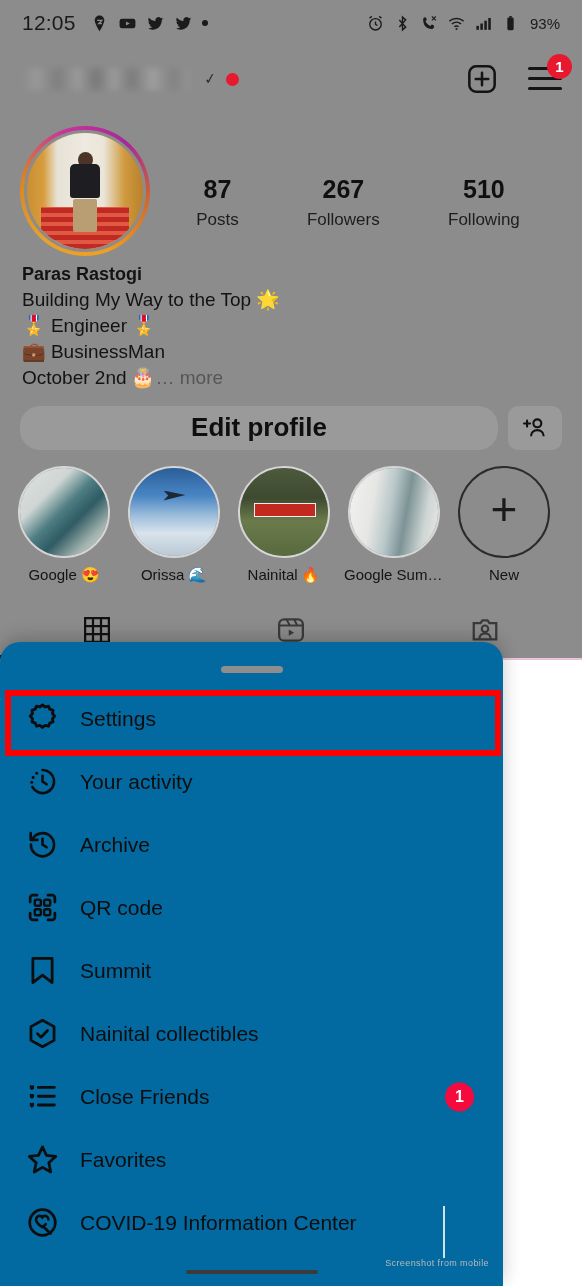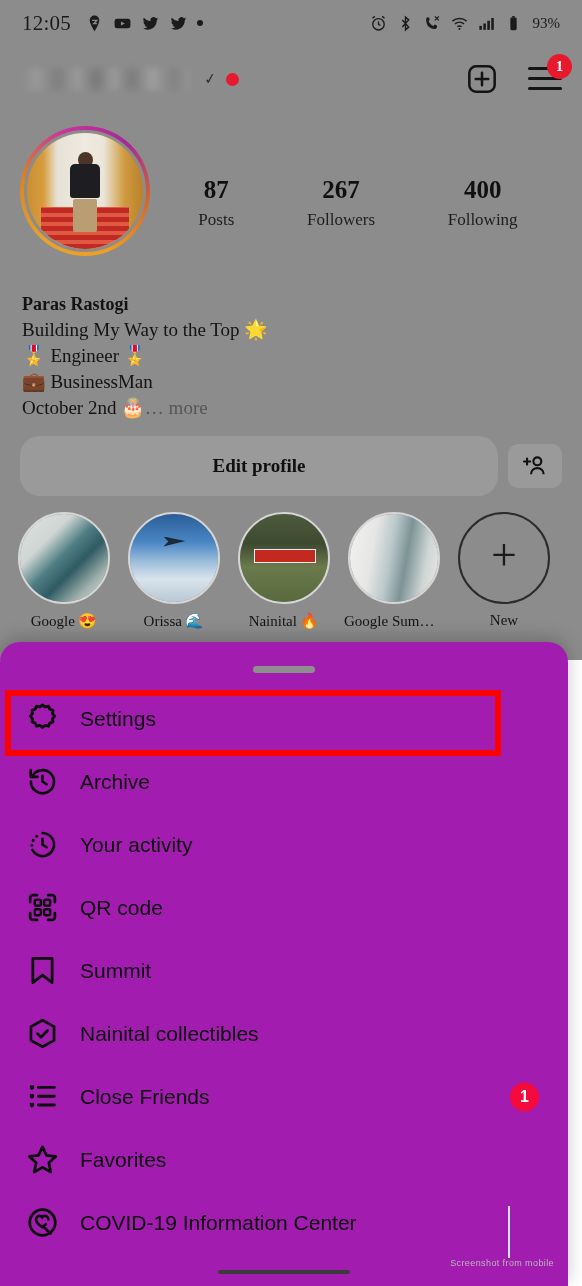--- a/index.html
+++ b/index.html
@@ -14,21 +14,20 @@
     width: 582px; height: 1286px;
     overflow: hidden;
   }
 
   
   .profile-layer {
     position: absolute; left: 0; top: 0;
     width: 582px; height: 660px;
     background: #8c8c8c;
     overflow: hidden;
-    font-family: Liberation Serif, serif;
   }
 
   
   .statusbar {
     height: 46px;
     display: flex; align-items: center;
     padding: 0 22px;
     color: #1b1b1b;
   }
   .sb-time { font-size: 21px; font-weight: 400; letter-spacing: .2px; }
@@ -95,31 +94,31 @@
   .av-person-legs { position: absolute; left: 50%; top: 57%; width: 24px; height: 33px;
     margin-left: -12px; background: #b99d73; border-radius: 2px; }
 
   .stat-group { flex: 1; display: flex; justify-content: space-around; padding: 24px 8px 0 12px; }
   .stat { text-align: center; }
   .stat-num { font-size: 25px; font-weight: 700; color: #101010; line-height: 1.1; }
   .stat-label { font-size: 17px; color: #1d1d1d; margin-top: 6px; }
 
   
   .bio { padding: 6px 22px 0 22px; color: #131313; }
-  .bio-name { font-size: 18px; font-weight: 700; line-height: 1.38; margin-top: 30px; }
+  .bio-name { font-size: 18px; font-weight: 700; line-height: 1.38; }
   .bio-line { font-size: 19px; line-height: 1.38; }
   .bio-more { color: #565656; }
 
   
   .btn-row { display: flex; align-items: center; gap: 10px; padding: 14px 20px 0 20px; }
   .edit-btn {
-    flex: 1; height: 60px; border-radius: 20px;
+    flex: 1; height: 44px; border-radius: 20px;
     background: rgba(255,255,255,.13);
     display: flex; align-items: center; justify-content: center;
-    font-size: 19px; font-weight: 700; color: #0f0f0f;
+    font-size: 26px; font-weight: 700; color: #0f0f0f;
   }
   .adduser-btn {
     width: 54px; height: 44px; border-radius: 10px;
     background: rgba(255,255,255,.13);
     display: flex; align-items: center; justify-content: center;
   }
 
   
   .highlights { display: flex; padding: 16px 14px 0 14px; gap: 10px; }
   .hl { width: 100px; text-align: center; }
@@ -156,22 +155,22 @@
   .grid-strip { display: flex; height: 40px; }
   .grid-cell { flex: 1; margin-right: 3px; }
   .grid-cell:last-child { margin-right: 0; }
   .gc-1 { background: linear-gradient(180deg,#3d5a1e 0%,#60802c 45%,#8aa83c 100%); }
   .gc-2 { background: linear-gradient(180deg,#123a5e 0%,#1d5c86 40%,#4f86a8 70%,#cbb36a 100%); }
   .gc-3 { background: linear-gradient(180deg,#efc9dd 0%,#d95fa3 45%,#c63e8f 100%); }
 
   
   .sheet {
     position: absolute; left: 0; bottom: 0;
-    width: 568px; height: 644px;
-    background: #a21caf;
+    width: 503px; height: 644px;
+    background: #0369a1;
     border-radius: 20px 20px 0 0;
     box-shadow: 0 -4px 18px rgba(0,0,0,.22);
     margin-top: 36px;
   }
   .sheet-handle {
     width: 62px; height: 7px; border-radius: 4px;
     background: #8e8e8e;
     margin: 24px auto 0 auto;
   }
   .menu { padding-top: 14px; }
@@ -300,21 +299,21 @@
       <div class="stat-group">
         <div class="stat">
           <div class="stat-num">87</div>
           <div class="stat-label">Posts</div>
         </div>
         <div class="stat">
           <div class="stat-num">267</div>
           <div class="stat-label">Followers</div>
         </div>
         <div class="stat">
-          <div class="stat-num">400</div>
+          <div class="stat-num">510</div>
           <div class="stat-label">Following</div>
         </div>
       </div>
     </div>
 
     <div class="bio">
       <div class="bio-name">Paras Rastogi</div>
       <div class="bio-line">Building My Way to the Top 🌟</div>
       <div class="bio-line">🎖️ Engineer 🎖️</div>
       <div class="bio-line">💼 BusinessMan</div>
@@ -405,44 +404,44 @@
           <svg width="33" height="33" viewBox="0 0 24 24">
             <path d="M12 2.2 14 3.6l2.3-.6 1 2.2 2.3.9-.3 2.4 1.6 1.8-1.6 1.8.3 2.4-2.3.9-1 2.2-2.3-.6-2 1.4-2-1.4-2.3.6-1-2.2-2.3-.9.3-2.4L3.1 10.3 4.7 8.5l-.3-2.4 2.3-.9 1-2.2 2.3.6z" fill="none" stroke="#0d0d0d" stroke-width="2.1" stroke-linejoin="round"></path>
           </svg>
         </div>
         <div class="mi-label">Settings</div>
       </div>
 
       <div class="menu-item">
         <div class="mi-icon">
           <svg width="33" height="33" viewBox="0 0 24 24">
-            <path d="M4.4 8.6A8.4 8.4 0 1 1 3.6 12" fill="none" stroke="#0d0d0d" stroke-width="1.9" stroke-linecap="round"></path>
-            <path d="M3.4 3.6v5h5" fill="none" stroke="#0d0d0d" stroke-width="1.9" stroke-linecap="round" stroke-linejoin="round"></path>
-            <path d="M12 7.8V12l3 2" fill="none" stroke="#0d0d0d" stroke-width="1.9" stroke-linecap="round"></path>
-          </svg>
-        </div>
-        <div class="mi-label">Archive</div>
-      </div>
-
-      <div class="menu-item">
-        <div class="mi-icon">
-          <svg width="33" height="33" viewBox="0 0 24 24">
             <path d="M12 3.6a8.4 8.4 0 1 1-7.4 12.3" fill="none" stroke="#0d0d0d" stroke-width="1.9" stroke-linecap="round"></path>
             <circle cx="4.2" cy="12.6" r="1.1" fill="#0d0d0d"></circle>
             <circle cx="5.2" cy="9" r="1.1" fill="#0d0d0d"></circle>
             <circle cx="7.8" cy="6" r="1.1" fill="#0d0d0d"></circle>
             <path d="M12 7.8V12l3 2" fill="none" stroke="#0d0d0d" stroke-width="1.9" stroke-linecap="round"></path>
           </svg>
         </div>
         <div class="mi-label">Your activity</div>
       </div>
 
       <div class="menu-item">
         <div class="mi-icon">
           <svg width="33" height="33" viewBox="0 0 24 24">
+            <path d="M4.4 8.6A8.4 8.4 0 1 1 3.6 12" fill="none" stroke="#0d0d0d" stroke-width="1.9" stroke-linecap="round"></path>
+            <path d="M3.4 3.6v5h5" fill="none" stroke="#0d0d0d" stroke-width="1.9" stroke-linecap="round" stroke-linejoin="round"></path>
+            <path d="M12 7.8V12l3 2" fill="none" stroke="#0d0d0d" stroke-width="1.9" stroke-linecap="round"></path>
+          </svg>
+        </div>
+        <div class="mi-label">Archive</div>
+      </div>
+
+      <div class="menu-item">
+        <div class="mi-icon">
+          <svg width="33" height="33" viewBox="0 0 24 24">
             <path d="M3 8V5a2 2 0 0 1 2-2h3M16 3h3a2 2 0 0 1 2 2v3M21 16v3a2 2 0 0 1-2 2h-3M8 21H5a2 2 0 0 1-2-2v-3" fill="none" stroke="#0d0d0d" stroke-width="2" stroke-linecap="round"></path>
             <rect x="6.4" y="6.4" width="4.4" height="4.4" rx="1.1" fill="none" stroke="#0d0d0d" stroke-width="1.8"></rect>
             <rect x="13.2" y="6.4" width="4.4" height="4.4" rx="1.1" fill="none" stroke="#0d0d0d" stroke-width="1.8"></rect>
             <rect x="6.4" y="13.2" width="4.4" height="4.4" rx="1.1" fill="none" stroke="#0d0d0d" stroke-width="1.8"></rect>
             <rect x="13.2" y="13.2" width="4.4" height="4.4" rx="1.1" fill="none" stroke="#0d0d0d" stroke-width="1.8"></rect>
           </svg>
         </div>
         <div class="mi-label">QR code</div>
       </div>
 

